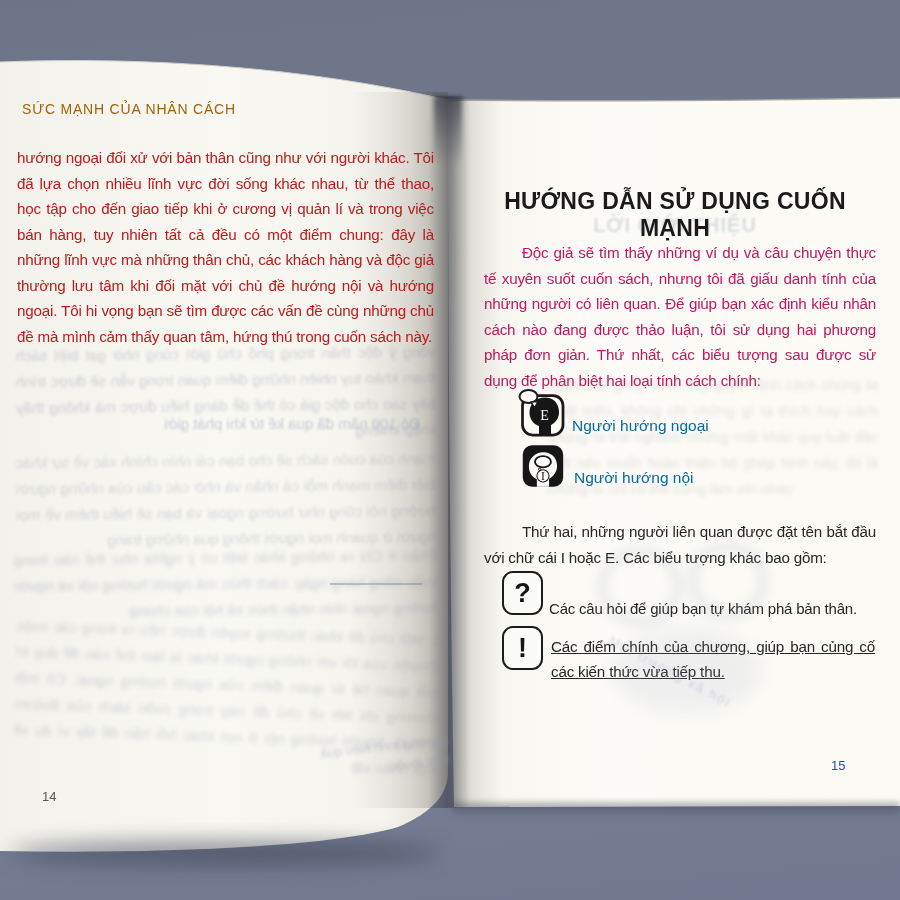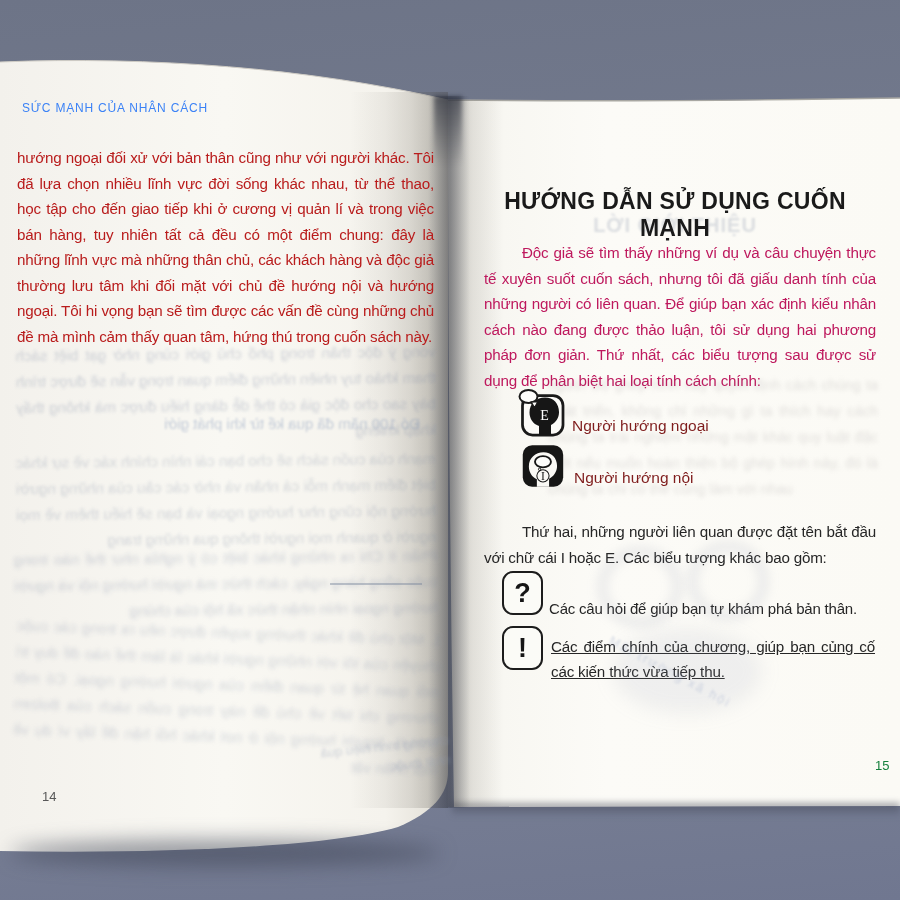--- a/index.html
+++ b/index.html
@@ -22,26 +22,26 @@
   .spine-shadow { left:428px; top:96px; width:42px; height:712px;
     background:linear-gradient(90deg,rgba(45,50,65,0) 0%,rgba(45,50,65,.38) 52%,rgba(45,50,65,0) 100%); }
   .spine-shadow-top { left:434px; top:96px; width:28px; height:70px;
     background:linear-gradient(180deg,rgba(35,39,52,.6),rgba(35,39,52,0)); filter:blur(2px); }
   .shade-left-page { left:350px; top:92px; width:98px; height:716px; pointer-events:none;
     background:linear-gradient(90deg,rgba(96,92,84,0) 0%,rgba(96,92,84,.14) 62%,rgba(70,68,62,.30) 100%); }
   .shade-right-page { left:448px; top:100px; width:56px; height:707px; pointer-events:none;
     background:linear-gradient(90deg,rgba(88,86,80,.30) 0%,rgba(110,108,100,.12) 45%,rgba(110,108,100,0) 100%); }
 
   
-  .running-header { left:22px; top:101px; font-size:12px; letter-spacing:.8px; color:#3b82f6; }
+  .running-header { left:22px; top:101px; font-size:14px; letter-spacing:.8px; color:#a16207; }
   .left-paragraph { left:17px; top:145px; width:417px; font-size:15.2px; line-height:25.5px;
     letter-spacing:-.2px; text-align:justify; color:#b91c1c; }
   .page-num { font-size:13px; color:#585858; }
   .page-num-left { left:42px; top:789px; }
-  .page-num-right { left:831px; top:758px; color:#15803d;margin-left:44px; }
+  .page-num-right { left:831px; top:758px; color:#1d4ed8; }
 
   
   .ghost { color:rgba(122,135,160,.34); filter:blur(1.8px); text-align:justify;
     transform:scaleX(-1) rotate(.6deg); font-size:15px; line-height:26px; }
   .ghost-b1 { left:16px; top:341px; width:420px; }
   .ghost-blue { left:40px; top:415px; width:380px; color:rgba(125,145,180,.42); filter:blur(1.2px);
     transform:scaleX(-1); font-size:15px; }
   .ghost-b2 { left:16px; top:448px; width:420px; color:rgba(122,135,160,.30); }
   .ghost-b3 { left:14px; top:545px; width:424px; color:rgba(118,132,158,.33); filter:blur(1.9px); }
   .ghost-rule { left:330px; top:583px; width:92px; height:2px; background:rgba(120,132,156,.45); filter:blur(.6px); }
@@ -55,21 +55,21 @@
     font-size:23px; letter-spacing:.3px; color:#1a1a1a; }
   .ghost-heading { left:470px; top:214px; width:410px; text-align:center; font-weight:bold;
     font-size:20px; letter-spacing:1px; color:rgba(158,166,182,.35); filter:blur(1.1px); }
   .right-paragraph { left:484px; top:240px; width:392px; font-size:15.2px; line-height:25.6px;
     letter-spacing:-.2px; text-align:justify; text-indent:38px; color:#be185d; }
   .right-paragraph2 { left:484px; top:519px; width:392px; font-size:15.2px; line-height:25.6px;
     letter-spacing:-.2px; text-align:justify; text-indent:38px; color:#262626; }
   .ghost-right { left:548px; top:372px; width:330px; font-size:14.5px; line-height:26px;
     text-align:justify; color:rgba(150,148,150,.26); filter:blur(2.2px); }
 
-  .legend-label { font-size:15.5px; color:#7f1d1d; white-space:nowrap; }
+  .legend-label { font-size:15.5px; color:#0369a1; white-space:nowrap; }
   .legend-label-1 { left:572px; top:417px; }
   .legend-label-2 { left:574px; top:469px; }
 
   .symbol-box { width:41px; height:44px; border:2.5px solid #1c1c1c; border-radius:11px;
     background:rgba(252,251,247,.85); display:flex; align-items:center; justify-content:center;
     font-weight:bold; font-size:27px; color:#161616; font-family:"Liberation Sans",sans-serif; }
   .qbox { left:502px; top:571px; }
   .ebox { left:502px; top:626px; }
   .symbol-label-1 { left:549px; top:600px; font-size:15px; letter-spacing:-.2px; color:#262626; white-space:nowrap; }
   .symbol-label-2 { left:551px; top:634px; width:324px; font-size:15.2px; line-height:25px;

